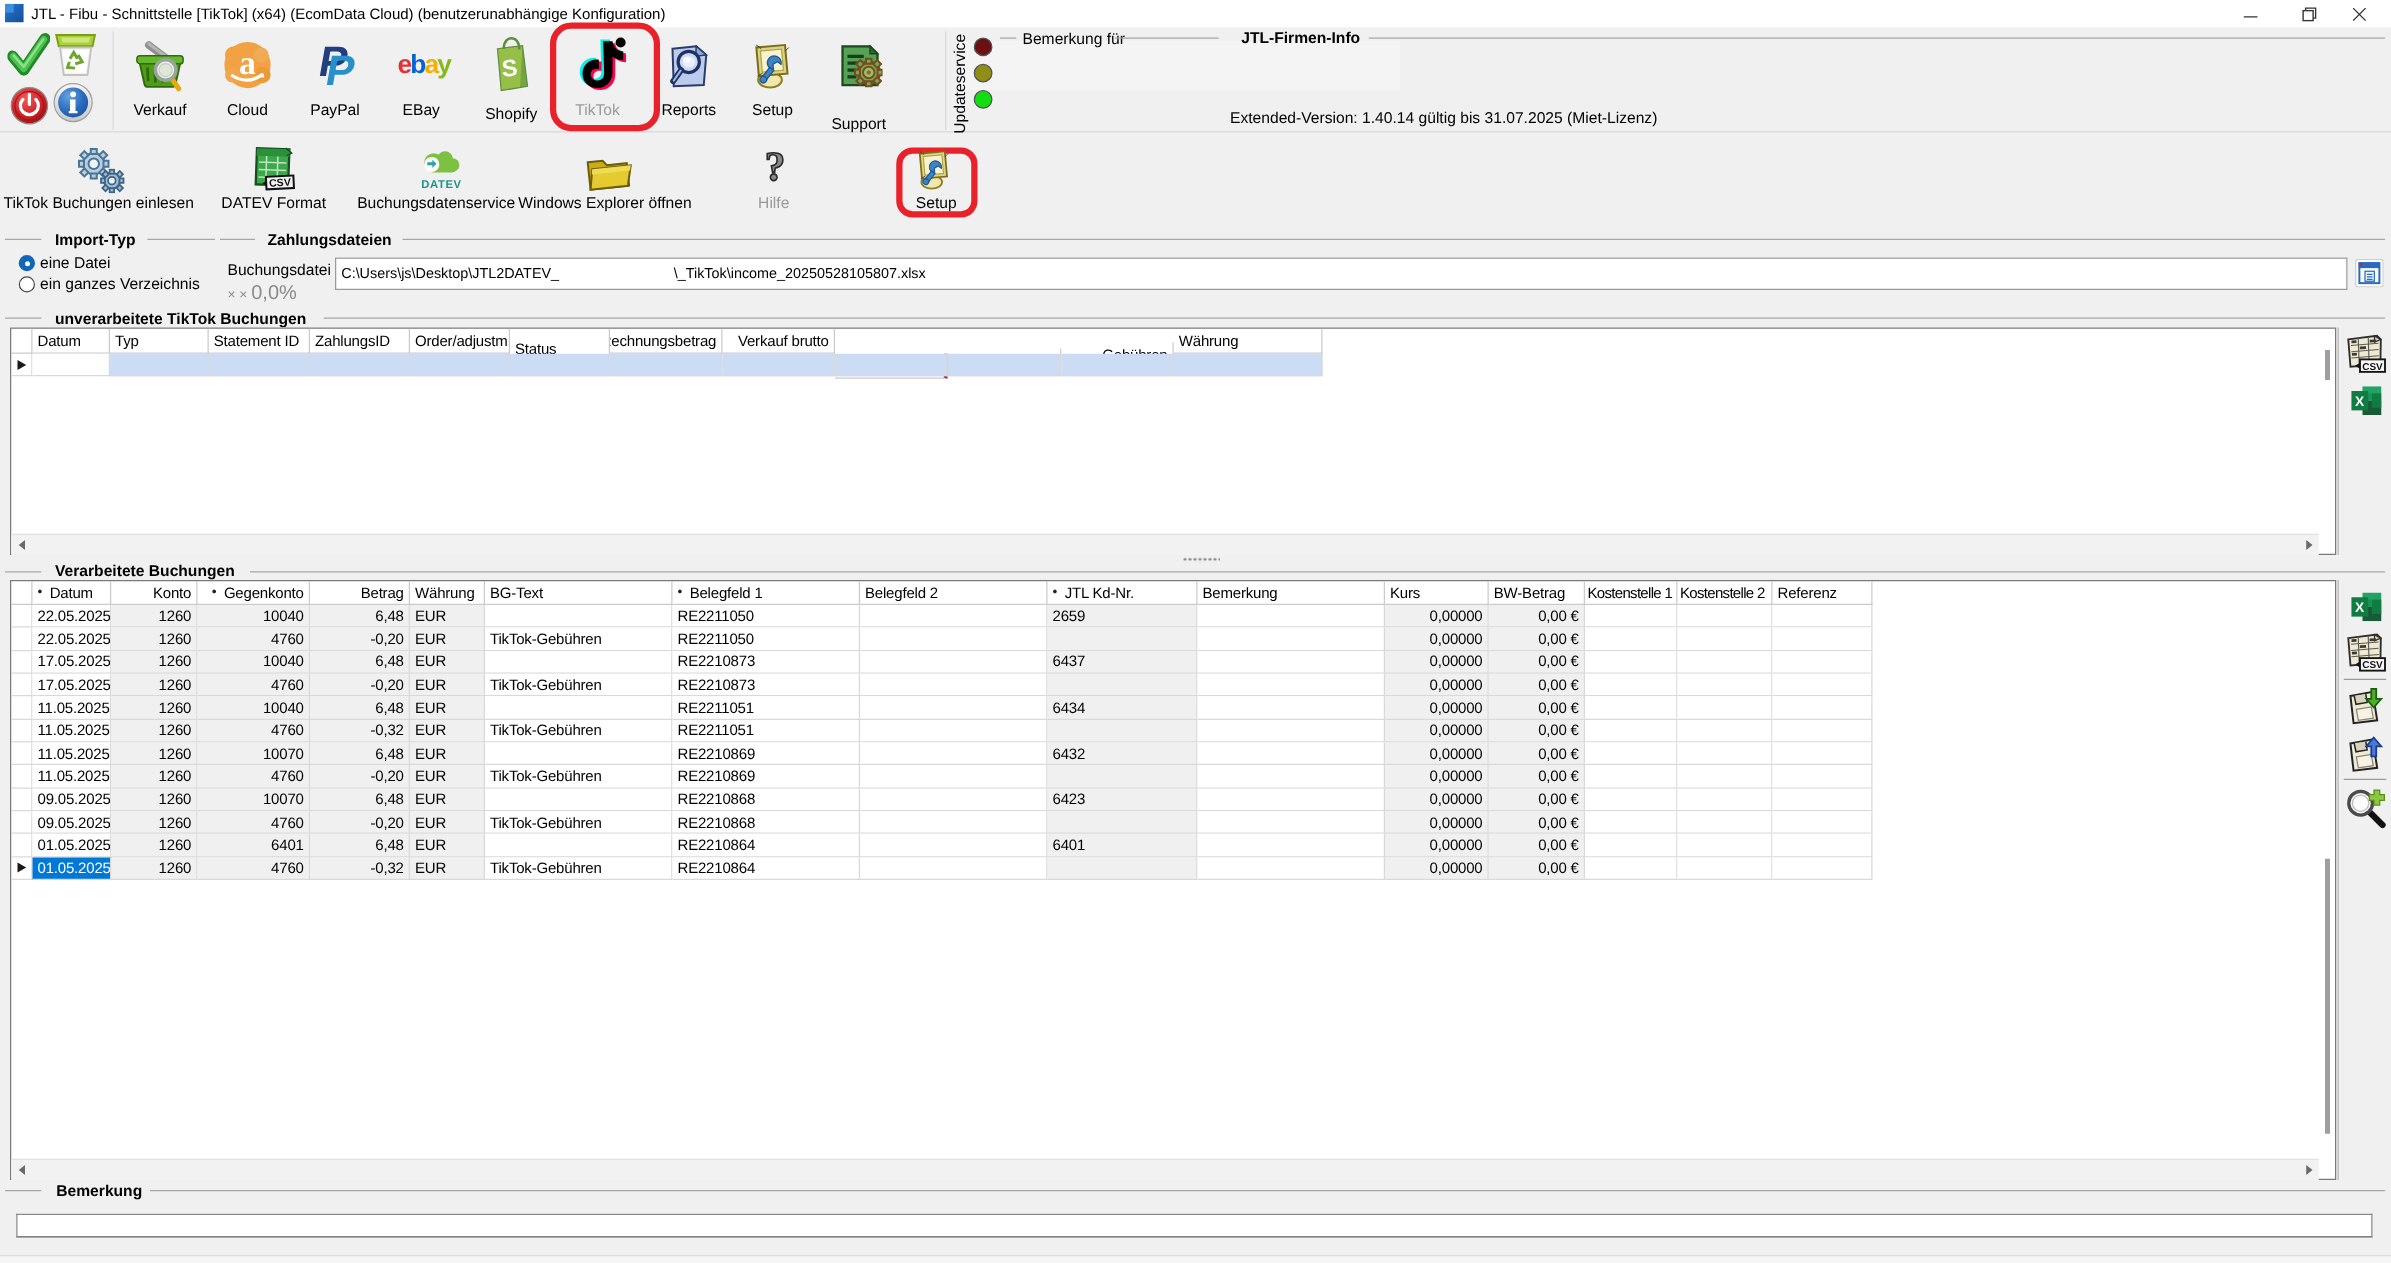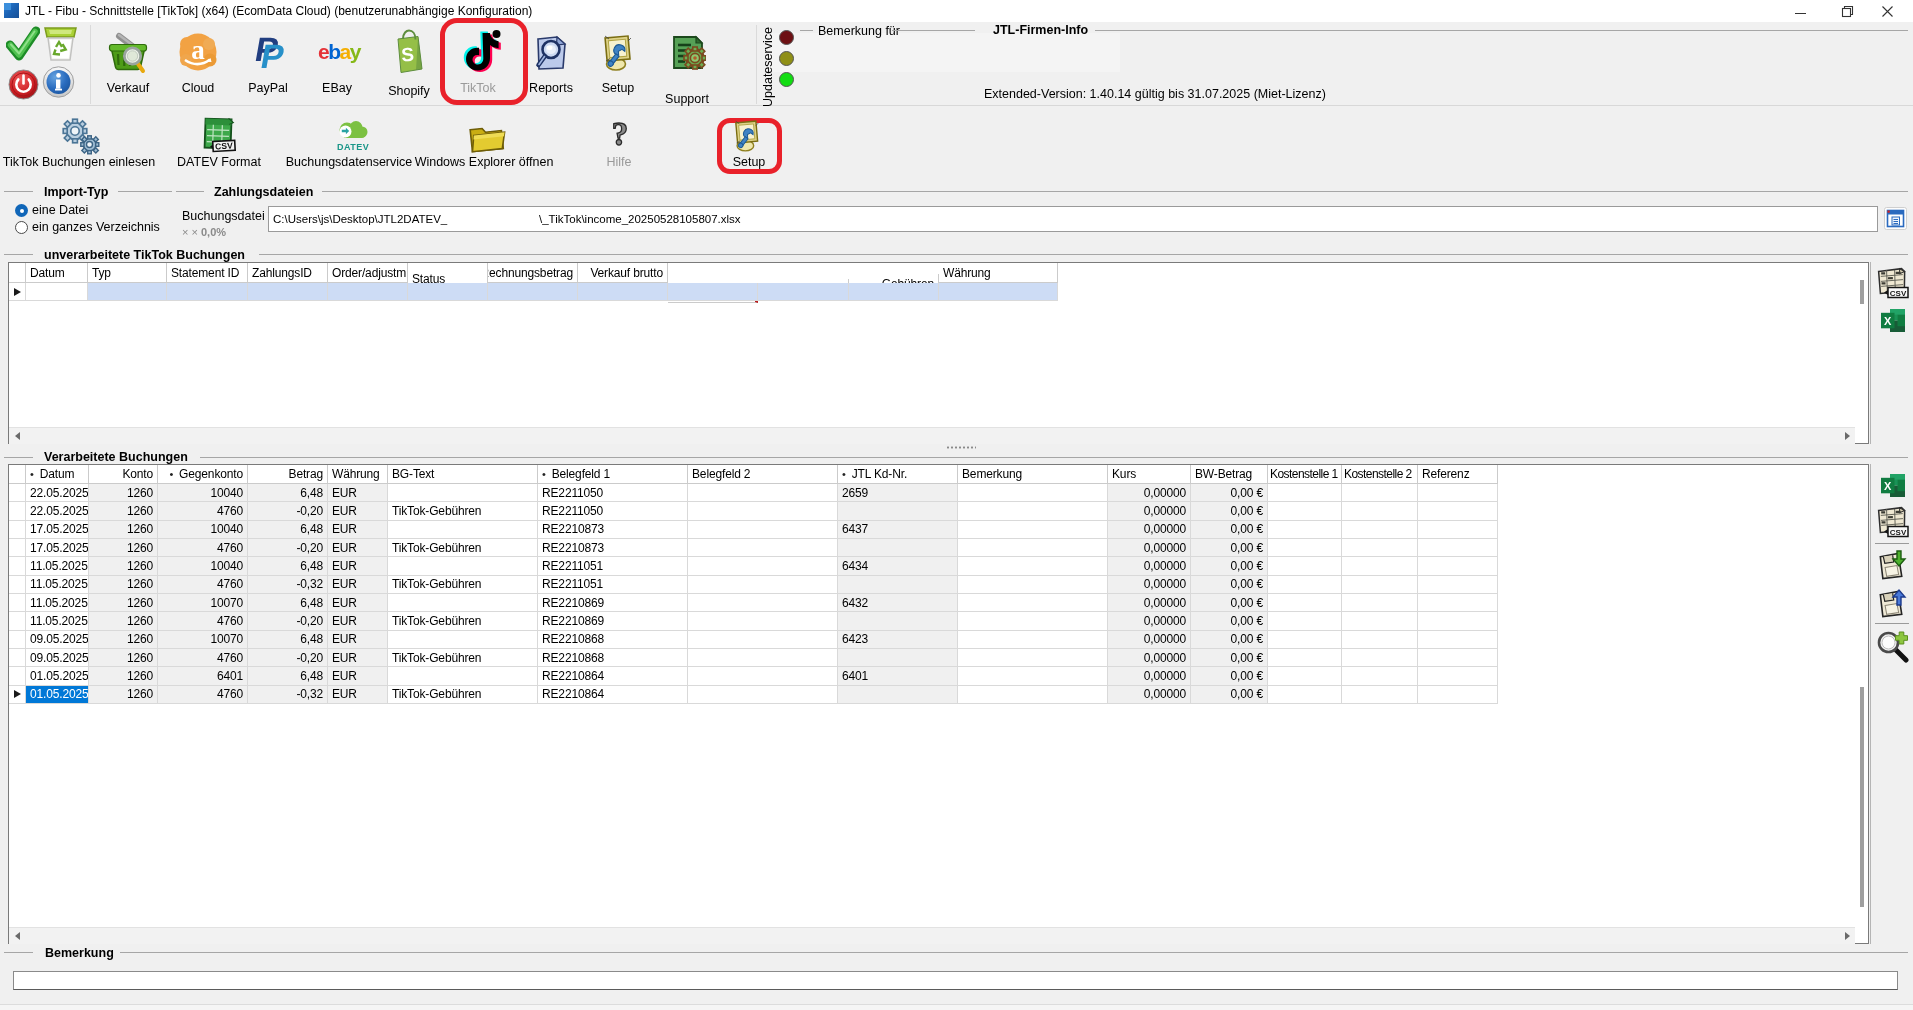--- a/index.html
+++ b/index.html
@@ -300,21 +300,21 @@
 <div class="glabel" style="left:214px;top:185px;">Zahlungsdateien</div>
 <div class="gline" style="left:322px;top:191px;width:1586px;"></div>
 
 <div class="ab" style="left:15px;top:204px;width:13px;height:13px;border-radius:50%;background:#1066b8;"></div>
 <div class="ab" style="left:19.5px;top:208.5px;width:4px;height:4px;border-radius:50%;background:#fff;"></div>
 <div class="ab" style="left:32px;top:203px;font-size:12.5px;">eine Datei</div>
 <div class="ab" style="left:15px;top:221px;width:13px;height:13px;border-radius:50%;background:#fff;border:1.3px solid #4a4a4a;box-sizing:border-box;"></div>
 <div class="ab" style="left:32px;top:220px;font-size:12.5px;">ein ganzes Verzeichnis</div>
 
 <div class="ab" style="left:182px;top:209px;font-size:12.5px;">Buchungsdatei</div>
-<div class="ab" style="left:182px;top:226px;font-size:11px;color:#8a8a8a;">× × <span style="font-size:11px;font-weight:bold;">0,0%</span></div>
+<div class="ab" style="left:182px;top:226px;font-size:11px;color:#8a8a8a;">× × <span style="font-size:16px;">0,0%</span></div>
 
 <div class="ab" style="left:268px;top:206px;width:1610px;height:26px;background:#fff;border:1px solid #9a9a9a;box-sizing:border-box;"></div>
 <div class="ab" style="left:273px;top:213px;font-size:11.5px;white-space:pre;">C:\Users\js\Desktop\JTL2DATEV_</div>
 <div class="ab" style="left:539px;top:213px;font-size:11.5px;white-space:pre;">\_TikTok\income_20250528105807.xlsx</div>
 
 <svg class="ab" style="left:1884px;top:207px;" width="23" height="23">
 <rect x="0.5" y="0.5" width="22" height="22" rx="2" fill="#fdfdfd" stroke="#cfcfcf"></rect>
 <rect x="3.5" y="3.5" width="16" height="16" fill="#fff" stroke="#2a6abf" stroke-width="1.6"></rect>
 <rect x="3" y="3" width="17" height="4.5" fill="#2a6abf"></rect>
 <rect x="3.5" y="3.5" width="2.2" height="2.2" fill="#d42020"></rect>

